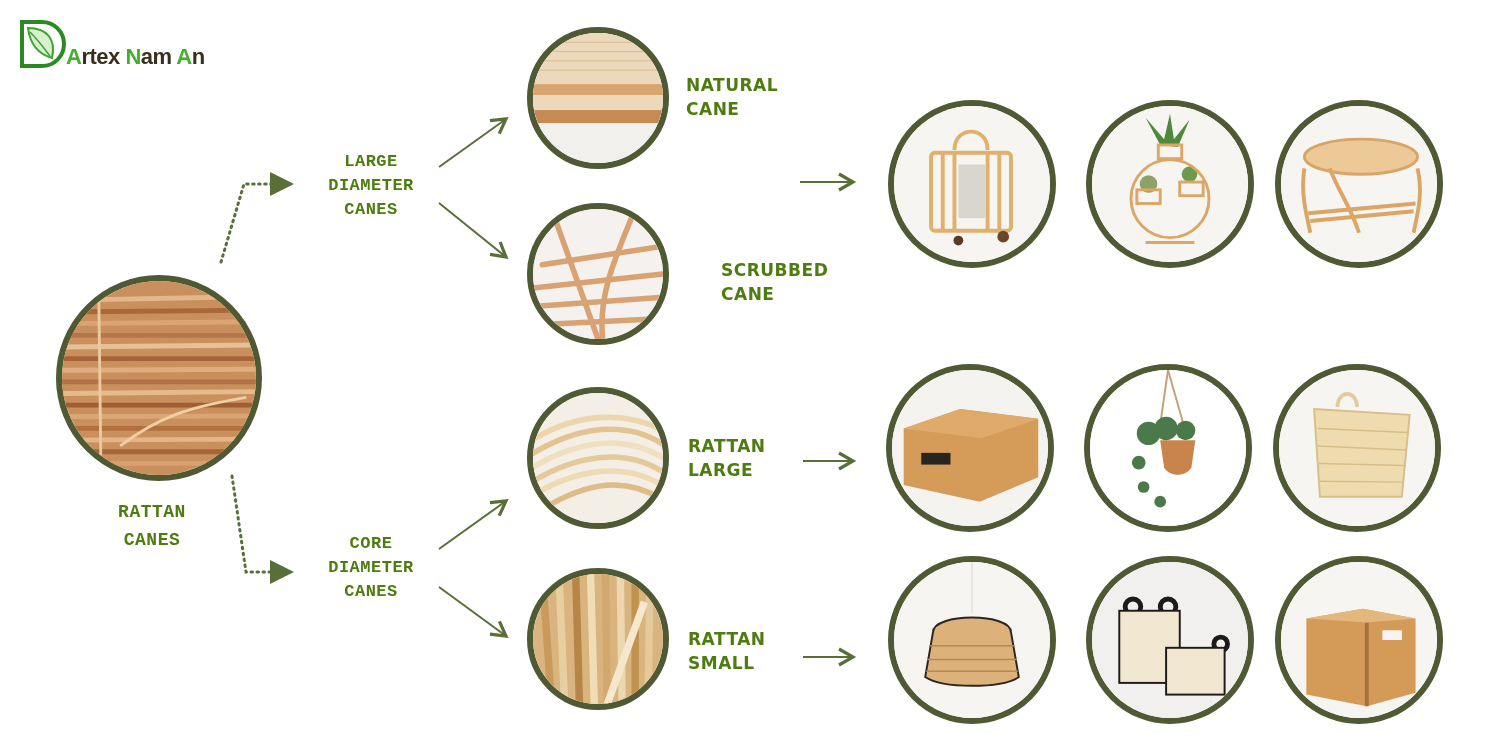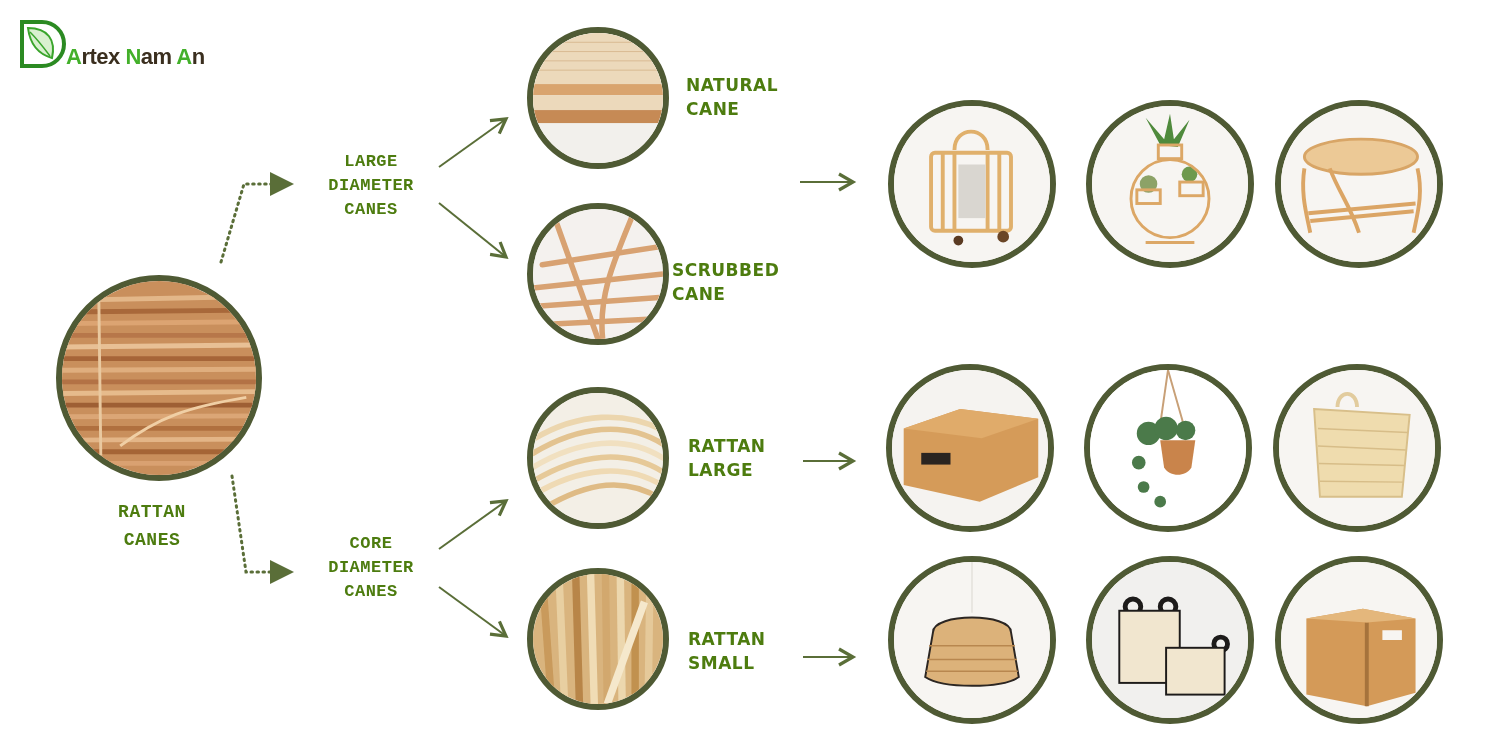--- a/index.html
+++ b/index.html
@@ -123,21 +123,21 @@
     <g stroke="#d8a272" stroke-width="6" fill="none" stroke-linecap="round">
       <line x1="10" y1="60" x2="140" y2="40"></line>
       <line x1="0" y1="85" x2="140" y2="70"></line>
       <line x1="0" y1="105" x2="140" y2="95"></line>
       <line x1="0" y1="125" x2="140" y2="118"></line>
       <line x1="20" y1="0" x2="70" y2="140"></line>
       <path d="M110 0 C90 50 70 90 75 140"></path>
     </g>
   </svg>
 </div>
-<div class="label" style="left:672px;top:258px;">
+<div class="label" style="left:721px;top:258px;">
   <span>SCRUBBED</span>
   <span>CANE</span>
 </div>
 
 <div class="circle" style="left:527px;top:387px;width:142px;height:142px;">
   <svg class="photo" viewBox="0 0 140 140" preserveAspectRatio="none">
     <rect width="140" height="140" fill="#f3efe6"></rect>
     <g fill="none" stroke-width="6" stroke-linecap="round">
       <path d="M0 50 C50 20 100 20 140 40" stroke="#ecd6ae"></path>
       <path d="M0 65 C50 35 100 30 140 55" stroke="#e3c390"></path>

